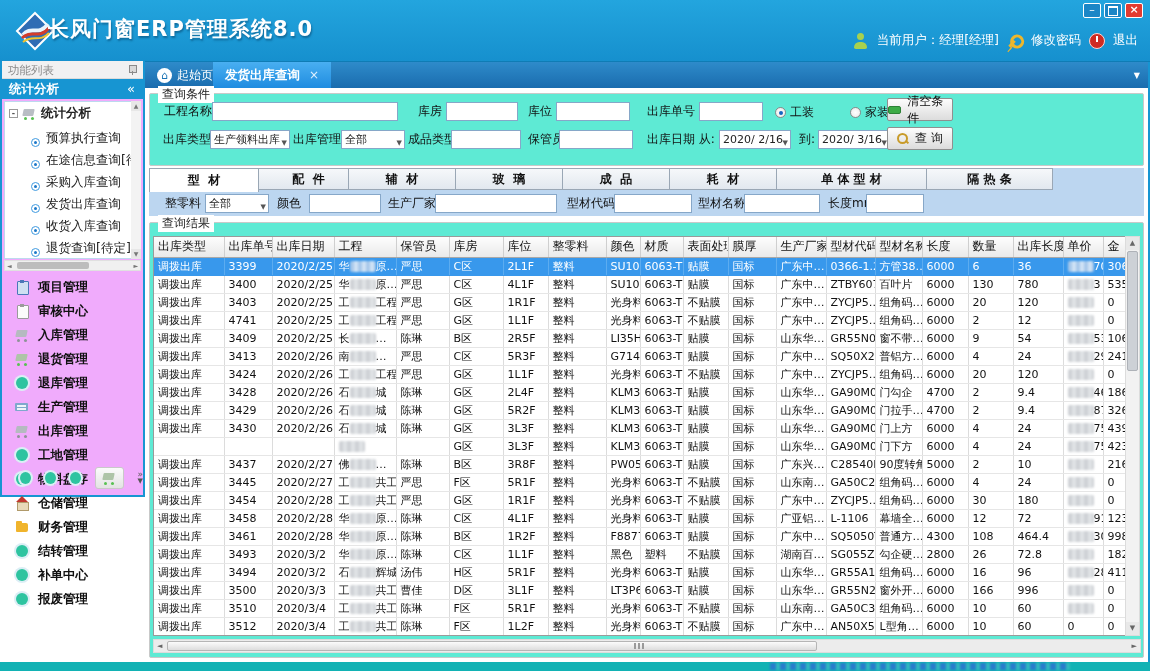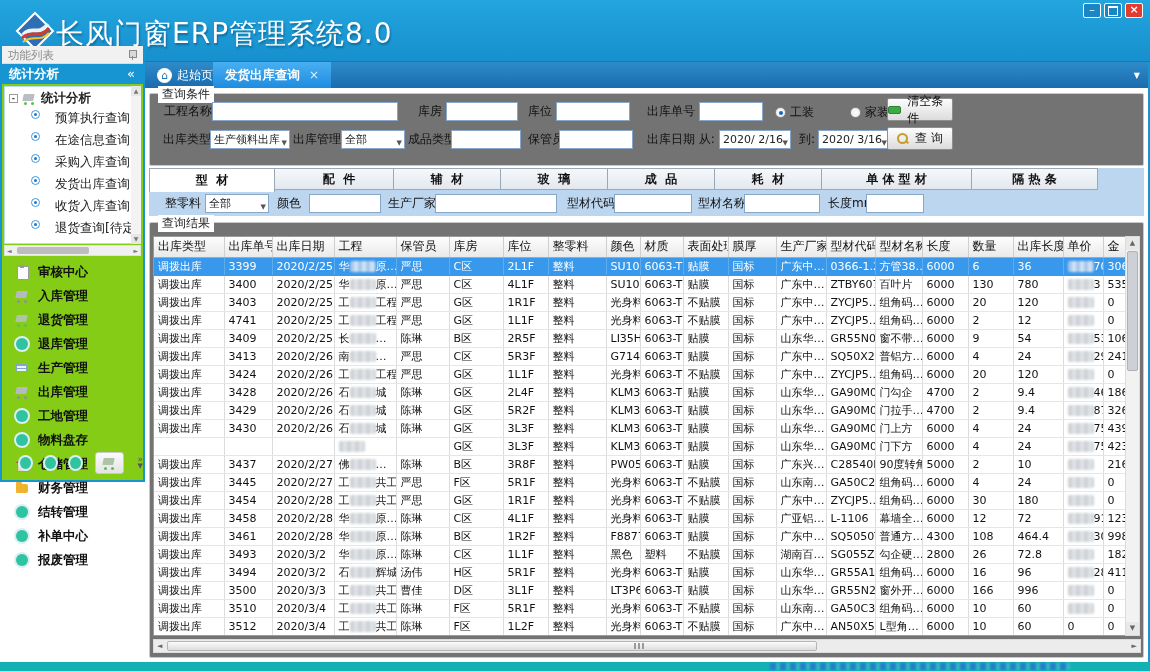--- a/index.html
+++ b/index.html
@@ -2,52 +2,52 @@
 <html><head>
 <meta charset="utf-8">
 <style>
 *{margin:0;padding:0;box-sizing:border-box;font-family:"DejaVu Sans","Liberation Sans",sans-serif}
 html,body{width:1150px;height:671px;background:#fff}
 #app{position:relative;width:1150px;height:671px;overflow:hidden;background:#fff}
 
 
 .titlebar{position:absolute;left:0;top:0;width:1150px;height:62px;background:linear-gradient(#23a5de,#1690ce);border-bottom:1px solid #0f7cb5}
 .logo{position:absolute;left:15px;top:11px;width:40px;height:40px}
-.apptitle{position:absolute;left:56px;top:15px;font-size:28px;font-weight:normal;color:#fff;letter-spacing:1px;text-shadow:1px 2px 2px rgba(8,70,110,.55)}
+.apptitle{position:absolute;left:48px;top:15px;font-size:21px;font-weight:bold;color:#fff;letter-spacing:1px;text-shadow:1px 2px 2px rgba(8,70,110,.55)}
 .winbtns{position:absolute;right:7px;top:3px;display:flex;gap:3px}
 .winbtn{width:18px;height:15px;border:1px solid #fff;border-radius:2px;background:#1b86c6;color:#fff;font-size:11px;line-height:12px;text-align:center;cursor:default}
 .winbtn.max::before{content:"";display:inline-block;width:8px;height:7px;border:1px solid #fff;border-top-width:2px;margin-top:2px}
 .winbtn.close{background:#e23b30;font-weight:bold}
 .userbar{position:absolute;right:12px;top:32px;display:flex;align-items:center;gap:8px;color:#fff;font-size:12.5px}
 .ic-user{position:relative;width:16px;height:16px}
 .ic-user::before{content:"";position:absolute;left:4px;top:0;width:7px;height:7px;border-radius:50%;background:#a7d14f}
 .ic-user::after{content:"";position:absolute;left:1px;bottom:0;width:13px;height:7px;border-radius:6px 6px 2px 2px;background:#a7d14f}
 .ic-key{position:relative;width:16px;height:16px;transform:rotate(40deg)}
 .ic-key::before{content:"";position:absolute;left:3px;top:0;width:8px;height:8px;border:3px solid #edb72c;border-radius:50%}
 .ic-key::after{content:"";position:absolute;left:6px;top:8px;width:3px;height:8px;background:#edb72c;box-shadow:2px 3px 0 -1px #edb72c,2px 6px 0 -1px #edb72c}
 .ic-power{position:relative;width:16px;height:16px;border-radius:50%;background:#cf2b22;border:1px solid #ffd4d0}
 .ic-power::before{content:"";position:absolute;left:6px;top:2px;width:2px;height:6px;background:#fff}
 .userbar .ubtxt{cursor:default}
 
 
 .statusbar{position:absolute;left:0;bottom:0;width:1150px;height:9px;background:#12b2b4}
 .wm{position:absolute;left:770px;top:1px;width:300px;height:7px;background:repeating-linear-gradient(90deg,#2e6fd2 0 6px,rgba(255,255,255,.15) 6px 10px);filter:blur(1.2px);opacity:.8}
 
 
-.sidebar{position:absolute;left:0;top:46px;width:145px;height:436px;background:#84cc16;border:2px solid #1795d2;border-top:none}
+.sidebar{position:absolute;left:0;top:61px;width:145px;height:436px;background:#f0abfc;border:2px solid #1795d2;border-top:none}
 .fnhead{position:absolute;left:0;top:0;width:141px;height:18px;background:#f1f1f2;border-bottom:1px solid #dcdcdc;color:#8a8a8a;font-size:11.5px;line-height:18px;padding-left:6px}
 .ic-pin{position:absolute;right:7px;top:4px;width:8px;height:10px}
 .ic-pin::before{content:"";position:absolute;left:1px;top:0;width:6px;height:6px;border:1px solid #8a8a8a;background:#d9d9d9}
 .ic-pin::after{content:"";position:absolute;left:3.5px;top:6px;width:1px;height:4px;background:#8a8a8a}
 .stathead{position:absolute;left:0;top:18px;width:141px;height:20px;background:#1795d2;color:#fff;font-size:12.5px;font-weight:bold;line-height:20px;padding-left:7px}
 .stathead .chev{position:absolute;right:8px;top:0;font-weight:normal;font-size:13px}
 .treebox{position:absolute;left:2px;top:40px;width:137px;height:158px;border:1px solid #bcd9ee;overflow:hidden;background:#fff}
 .tree-root{display:flex;align-items:center;gap:4px;height:23px;padding-left:4px;font-size:12.5px;font-weight:bold;color:#222;white-space:nowrap}
 .expander{width:9px;height:9px;border:1px solid #9a9a9a;background:#fff;font-size:8px;line-height:7px;text-align:center;color:#555}
-.tree-item{display:flex;align-items:flex-start;gap:15px;height:22px;padding-left:26px;font-size:12.5px;color:#222;white-space:nowrap}
+.tree-item{display:flex;align-items:flex-end;gap:6px;height:22px;padding-left:26px;font-size:12.5px;color:#222;white-space:nowrap}
 .ic-node{flex:0 0 auto;width:9px;height:9px;border:1.5px solid #3f9ae0;border-radius:50%;background:#fff;position:relative}
 .ic-node::after{content:"";position:absolute;left:1.5px;top:1.5px;width:3px;height:3px;border-radius:50%;background:#1d78c8}
 .ic-rootcart{width:15px;height:12px;position:relative}
 .ic-rootcart::before{content:"";position:absolute;left:1px;top:1px;width:11px;height:7px;background:#b9bec4;transform:skewX(-12deg);border-radius:1px}
 .ic-rootcart::after{content:"";position:absolute;left:2px;bottom:0;width:3px;height:3px;border-radius:50%;background:#58c152;box-shadow:7px 0 0 #58c152}
 .tree-vscroll{position:absolute;right:2px;top:40px;width:10px;height:158px;background:#f3f3f3}
 .tree-vscroll .a{position:absolute;left:0;width:10px;height:10px;font-size:6px;color:#777;text-align:center;line-height:10px;background:#e7e7e7}
 .tree-vscroll .a.dn{bottom:0}
 .tree-hscroll{position:absolute;left:2px;top:199px;width:137px;height:11px;background:#f0f0f0;border:1px solid #e0e0e0}
 .tree-hscroll .th{position:absolute;left:12px;top:1px;width:72px;height:7px;background:#bdbdbd;border-radius:2px}
@@ -78,21 +78,21 @@
 
 
 .main{position:absolute;left:145px;top:62px;width:1005px;height:600px;background:#fff;border-right:2px solid #1795d2}
 .tabbar{position:absolute;left:0;top:0;width:1003px;height:26px;background:linear-gradient(#2e8bca,#1a6cae)}
 .tab-home{position:absolute;left:4px;top:3px;height:21px;display:flex;align-items:center;gap:5px;color:#fff;font-size:12px;padding:0 8px}
 .tab-home .hic{width:15px;height:15px;border-radius:50%;background:#fff;color:#1a74b4;font-size:11px;line-height:15px;text-align:center}
 .tab-active{position:absolute;left:68px;top:0;height:26px;background:linear-gradient(#49aff1,#1f8ce0);display:flex;align-items:center;gap:9px;color:#fff;font-size:12.5px;font-weight:bold;padding:0 12px}
 .tab-active .tclose{font-weight:normal;font-size:12px;color:#dff0fe}
 .tab-caret{position:absolute;right:8px;top:9px;color:#fff;font-size:8px}
 
-.gbox{position:absolute;border:1px solid #c9c9c9;border-radius:2px;background:#737373}
+.gbox{position:absolute;border:1px solid #c9c9c9;border-radius:2px;background:#5eead4}
 .glab{position:absolute;top:-8px;left:8px;background:#fff;padding:0 4px;font-size:12px;color:#222}
 
 .qpanel{left:4px;top:31px;width:995px;height:73px}
 .fl{position:absolute;font-size:12px;color:#111;line-height:19px;white-space:nowrap}
 .fi{position:absolute;height:19px;border:1px solid #86a7c8;background:#fff;font-size:11px;padding:0 3px;line-height:17px;color:#222;white-space:nowrap;overflow:hidden}
 .combo::after{content:"▼";position:absolute;right:2px;top:4px;font-size:7px;color:#555}
 .radio{position:absolute;display:flex;align-items:center;gap:4px;font-size:12px;color:#111}
 .rdot{width:11px;height:11px;border-radius:50%;border:1px solid #8a8a8a;background:radial-gradient(#fff,#e8e8e8);position:relative}
 .rdot.on::after{content:"";position:absolute;left:2.5px;top:2.5px;width:4px;height:4px;border-radius:50%;background:#1464c0}
 .btn{position:absolute;height:23px;border:1px solid #8f8f8f;border-radius:2px;background:linear-gradient(#fdfdfd,#dcdcdc);font-size:12px;color:#111;display:flex;align-items:center;justify-content:center;gap:6px;cursor:default}
@@ -136,20 +136,28 @@
       <polygon points="20,2 38,20 20,38 2,20" fill="#2f6db4" stroke="#fff" stroke-width="2"></polygon>
       <path d="M8 24 C16 14, 24 26, 33 13" stroke="#e8f4fc" stroke-width="4" fill="none"></path>
       <path d="M7 27 C16 18, 24 29, 34 17" stroke="#d43c2a" stroke-width="3" fill="none"></path>
       <path d="M8 31 C17 23, 25 32, 34 22" stroke="#f2c52c" stroke-width="2" fill="none"></path>
     </svg>
     <div class="apptitle">长风门窗ERP管理系统8.0</div>
     <div class="winbtns">
       <div class="winbtn">–</div>
       <div class="winbtn max"></div>
       <div class="winbtn close">×</div>
+    </div>
+    <div class="userbar">
+      <span class="ic-user"></span>
+      <span class="ubtxt">当前用户：经理[经理]</span>
+      <span class="ic-key"></span>
+      <span class="ubtxt">修改密码</span>
+      <span class="ic-power"></span>
+      <span class="ubtxt">退出</span>
     </div>
   </div>
 
   <div class="sidebar">
     <div class="fnhead">
       <span>功能列表</span>
       <span class="ic-pin"></span>
     </div>
     <div class="stathead">
       <span>统计分析</span>
@@ -193,20 +201,24 @@
       <span class="a up">▲</span>
       <span class="a dn">▼</span>
     </div>
     <div class="tree-hscroll">
       <span class="a l">◄</span>
       <span class="th"></span>
       <span class="a r">►</span>
     </div>
     <div class="menu" id="menu">
         <div class="menu-item">
+          <span class="mic ic-clip"></span>
+          <span>项目管理</span>
+        </div>
+        <div class="menu-item">
           <span class="mic ic-clip2"></span>
           <span>审核中心</span>
         </div>
         <div class="menu-item">
           <span class="mic ic-cart"></span>
           <span>入库管理</span>
         </div>
         <div class="menu-item">
           <span class="mic ic-cart ic-cartg"></span>
           <span>退货管理</span>
@@ -315,22 +327,22 @@
       <span class="fl" style="left:649px;top:36px">到:</span>
       <span class="fi combo" style="left:668px;top:36px;width:72px">2020/ 3/16</span>
       <span class="btn" style="left:737px;top:33px;width:66px">
           <span class="ic-mag"></span>
           <span>查  询</span>
         </span>
     </div>
 
     <div class="mstrip">
       <div class="mtabs" id="mtabs">
-          <div class="mtab act" style="width: 126px;">型  材</div>
-          <div class="mtab" style="width: 119px; padding-left: 10px;">配  件</div>
+          <div class="mtab act" style="width: 110px;">型  材</div>
+          <div class="mtab" style="width: 90px; padding-left: 10px;">配  件</div>
           <div class="mtab" style="width: 107px;">辅  材</div>
           <div class="mtab" style="width: 107px;">玻  璃</div>
           <div class="mtab" style="width: 107px;">成  品</div>
           <div class="mtab" style="width: 107px;">耗  材</div>
           <div class="mtab" style="width: 150px;">单 体 型 材</div>
           <div class="mtab" style="width: 126px;">隔 热 条</div>
         </div>
       <div class="filterrow">
         <span class="fl" style="left:16px;top:2px">整零料</span>
         <span class="fi combo" style="left:56px;top:2px;width:64px">全部</span>

